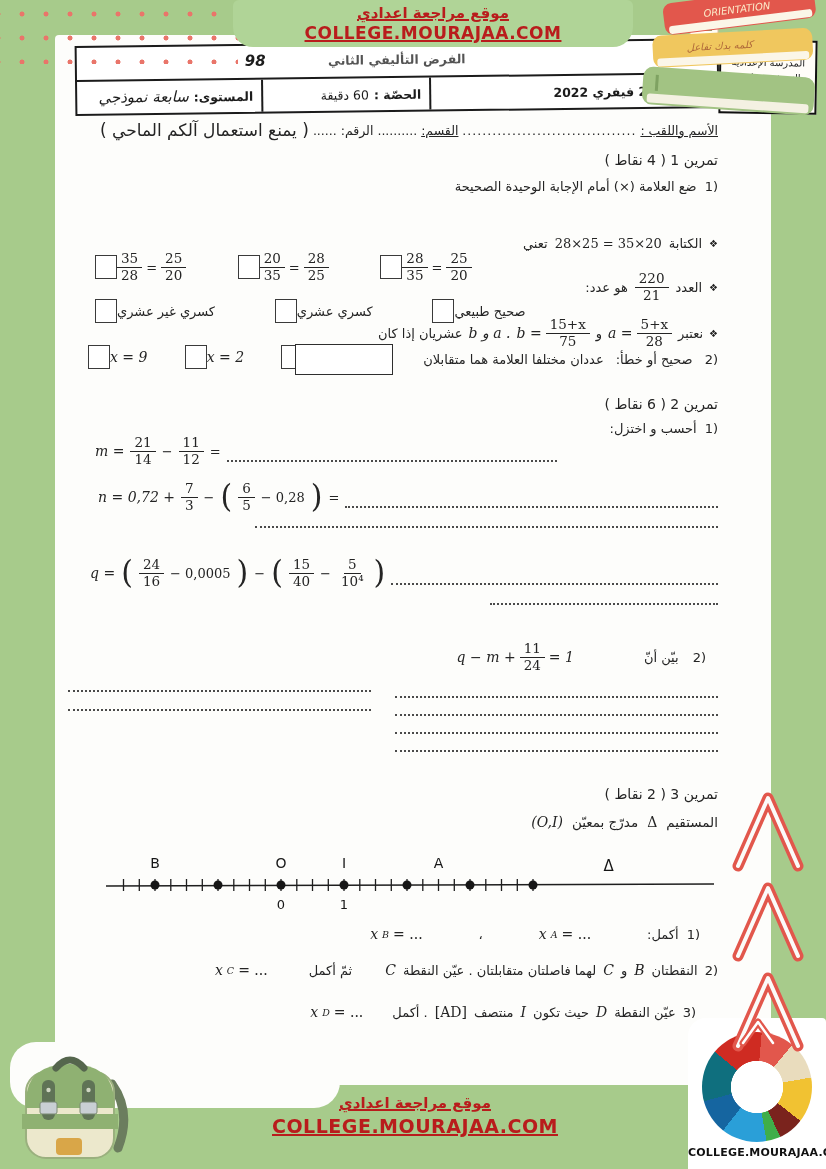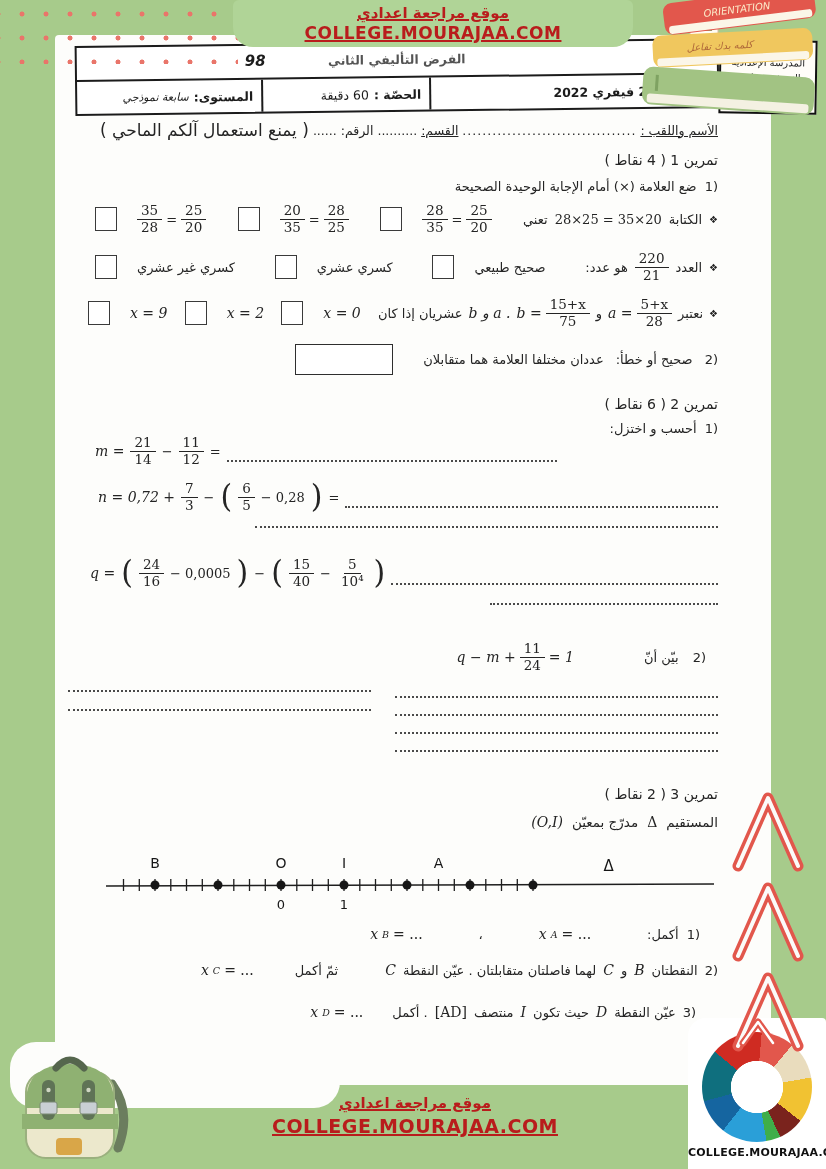--- a/index.html
+++ b/index.html
@@ -20,36 +20,36 @@
   .htable{position:absolute;left:75px;top:42px;width:640px;height:66px;border:2px solid #1b1b1b;background:#fff;
           transform:rotate(-0.7deg);z-index:1;font-size:12.5px;color:#1c1c1c;}
   .htop{height:32px;border-bottom:2px solid #1b1b1b;position:relative;}
   .hsym{position:absolute;left:168px;top:6px;font-weight:bold;font-style:italic;font-size:15px;}
   .htitle{position:absolute;left:0;right:0;top:8px;text-align:center;font-weight:bold;opacity:.75;}
   .hbot{display:flex;flex-direction:row-reverse;height:32px;}
   .hcell{display:flex;align-items:center;justify-content:flex-start;padding:0 8px;direction:rtl;gap:5px;}
   .hc1{width:270px;border-left:2px solid #1b1b1b;font-weight:bold;}
   .hc2{width:150px;border-left:2px solid #1b1b1b;font-weight:bold;}
   .hc3{flex:1;font-weight:bold;}
-  .hval{font-weight:normal;font-style:italic;font-size:11px;}
+  .hval{font-weight:normal;font-style:italic;font-size:15px;}
   .school{position:absolute;left:719px;top:40px;width:94px;height:70px;border:2.5px solid #101010;background:#fffdf8;
           z-index:1;transform:rotate(1deg);display:flex;flex-direction:column;align-items:center;justify-content:center;
           font-size:10px;color:#222;line-height:1.5;}
   
   .ln{position:absolute;direction:rtl;color:#242424;font-size:13px;display:flex;align-items:center;}
   .bold{font-weight:normal;}
   .ul{text-decoration:underline;}
   .mi{font-family:"DejaVu Serif",serif;font-style:italic;font-size:14px;direction:ltr;unicode-bidi:isolate;}
   .mathltr{direction:ltr;unicode-bidi:isolate;display:inline-flex;align-items:center;gap:4px;font-family:"DejaVu Serif",serif;}
   .frac{display:inline-flex;flex-direction:column;align-items:center;line-height:1.15;font-family:"DejaVu Serif",serif;font-size:13.5px;}
   .fnum{border-bottom:1.4px solid #242424;padding:0 4px;}
   .fden{padding:0 4px;}
   .cb{width:20px;height:22px;border:1.7px solid #3a3a3a;display:inline-block;background:#fff;}
   .ansbox{width:96px;height:29px;border:1.7px solid #2e2e2e;display:inline-block;background:#fff;}
-  .opt{display:inline-flex;align-items:center;gap:20px;direction:rtl;}
+  .opt{display:inline-flex;align-items:center;gap:0;direction:rtl;margin-top:48px;}
   .dotl{border-bottom:2px dotted #4a4a4a;height:2px;}
   .grow{flex:1;align-self:flex-end;margin-bottom:9px;}
   .paren{font-size:30px;font-weight:300;font-family:"DejaVu Serif",serif;transform:scaleY(1.05);line-height:1;}
   .msub{font-size:9.5px;vertical-align:-4px;}
   .chev{position:absolute;z-index:7;}
   .logo-card{position:absolute;left:688px;top:1018px;width:138px;height:151px;background:#fff;border-radius:18px 4px 0 0;z-index:6;}
   .ring{position:absolute;left:14px;top:14px;width:110px;height:110px;border-radius:50%;
         background:
           radial-gradient(closest-side,#fff 0 47%,rgba(0,0,0,0) 48%),
           conic-gradient(from -50deg,#cf2b22 0 55deg,#e2574c 55deg 90deg,#e9dcbd 90deg 130deg,#f1c232 130deg 178deg,#7a231d 178deg 205deg,#3fae49 205deg 220deg,#2a9fd8 220deg 268deg,#1565a0 268deg 305deg,#0f6f7e 305deg 360deg);}
@@ -417,21 +417,21 @@
   </div>
 
   <div class="ln" style="right:108px;top:962px;gap:7px;">
     <span dir="ltr">2)</span>
     <span>النقطتان</span>
     <span class="mi">B</span>
     <span>و</span>
     <span class="mi">C</span>
     <span>لهما فاصلتان متقابلتان . عيّن النقطة</span>
     <span class="mi">C</span>
-    <span style="margin-right:40px;">ثمّ أكمل</span>
+    <span style="margin-right:26px;">ثمّ أكمل</span>
     <span class="mathltr" style="margin-right:34px;">
         <span class="mi">x</span>
         <span class="msub mi">C</span>
         <span class="mi" style="font-style:normal;">= ...</span>
       </span>
   </div>
 
   <div class="ln" style="right:130px;top:1004px;gap:7px;">
     <span dir="ltr">3)</span>
     <span>عيّن النقطة</span>

